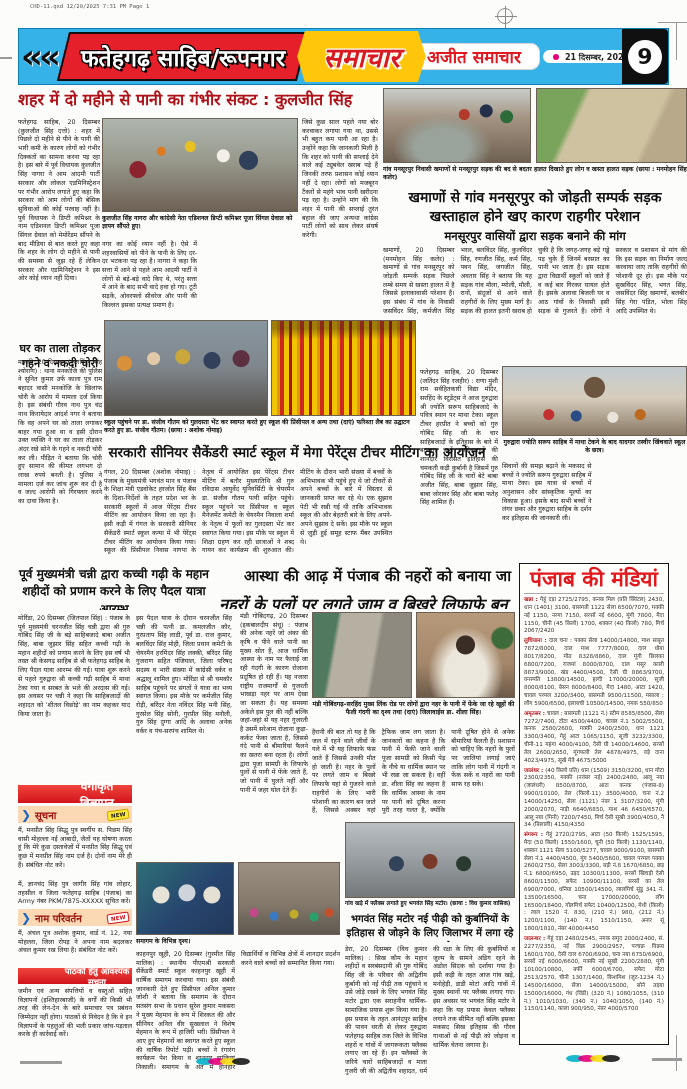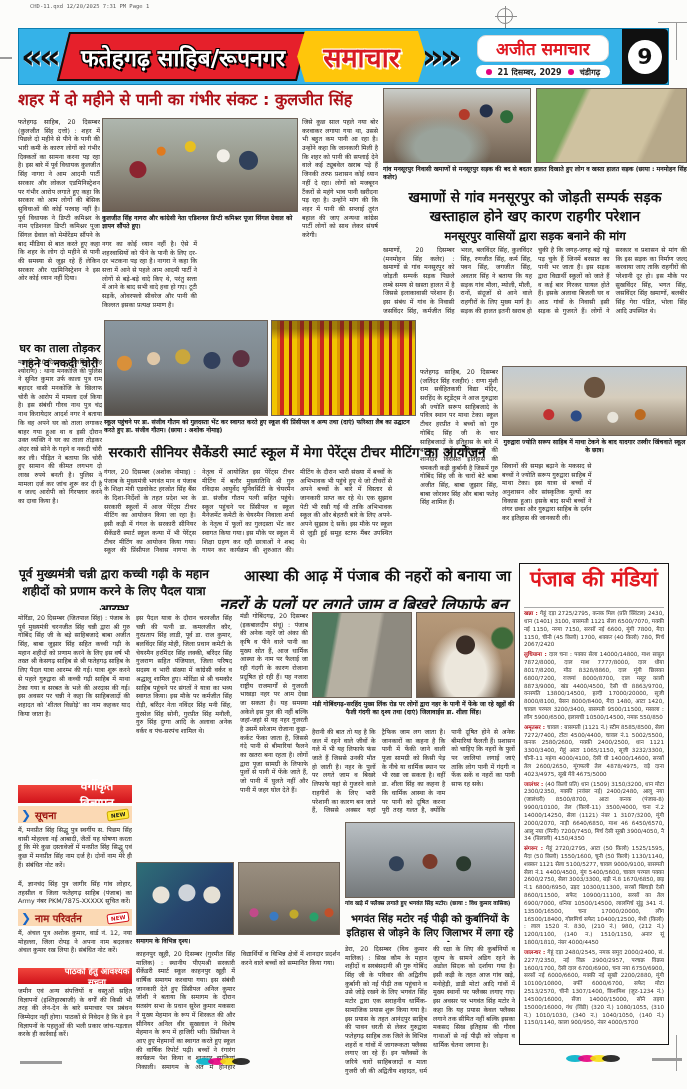--- a/index.html
+++ b/index.html
@@ -14,22 +14,22 @@
   
   .masthead{display:flex;align-items:stretch;background:#35b2e8;border:1px solid #0e7fb0;overflow:hidden;}
   .mh-chev{color:#101010;font-weight:bold;font-size:34px;line-height:54px;padding:0 2px;text-shadow:1px 1px 0 #fff;}
   .mh-region{flex:0 0 auto;display:flex;align-items:center;justify-content:center;background:#e6202b;
              transform:skewX(-14deg);margin:3px 0;border:2px solid #111;padding:0 16px;}
   .mh-region span{transform:skewX(14deg);font-size:23px;font-weight:bold;color:#fff;white-space:nowrap;
              text-shadow:-1px -1px 0 #000,1px -1px 0 #000,-1px 1px 0 #000,2px 2px 0 #000;}
   .mh-arrow{flex:0 0 auto;display:flex;align-items:center;justify-content:center;background:#ffc60b;
             clip-path:polygon(6% 0,94% 0,100% 50%,94% 100%,6% 100%,0 50%);padding:0 26px;margin:2px -6px;}
   .mh-arrow span{font-size:27px;font-weight:bold;color:#d81a22;white-space:nowrap;
-            text-shadow:-1px -1px 0 #fff,1px -1px 0 #fff,-1px 1px 0 #fff,2px 2px 0 #fff;}
-  .mh-right{flex:1;display:flex;flex-direction:column;align-items:center;justify-content:center;gap:3px;min-width:0;}
+            text-shadow:-1px -1px 0 #fff,1px -1px 0 #fff,-1px 1px 0 #fff,2px 2px 0 #fff;font-style:italic;}
+  .mh-right{flex:1;display:flex;flex-direction:row;align-items:center;justify-content:center;gap:3px;min-width:0;}
   .mh-paper{background:#fff;border-radius:9px;padding:1px 18px;font-size:17px;font-weight:bold;color:#e11a22;
             white-space:nowrap;border:1px solid #d8d8d8;}
   .mh-datepill{background:#fff;border-radius:8px;padding:1px 10px;font-size:8px;font-weight:bold;color:#222;
             display:flex;align-items:center;gap:6px;white-space:nowrap;}
   .mh-dot{width:6px;height:6px;border-radius:50%;background:#e6007e;display:inline-block;}
   .mh-pgwrap{flex:0 0 46px;background:#101010;display:flex;align-items:center;justify-content:center;border-radius:0 4px 4px 0;}
   .mh-pg{width:34px;height:34px;border-radius:50%;background:#fff;color:#101010;font-size:22px;font-weight:bold;
          display:flex;align-items:center;justify-content:center;}
   
   .ph{border:1px solid #6d6156;}
@@ -86,21 +86,21 @@
       radial-gradient(circle at 90% 70%, #c2502a 0 4px, transparent 5px),
       linear-gradient(180deg,#9a8f80 0%,#857a6c 55%,#5f584e 100%);}
   .ph-flex{background:
       radial-gradient(circle at 30% 55%, #324258 0 7px, transparent 8px),
       radial-gradient(circle at 50% 52%, #7a3a2a 0 7px, transparent 8px),
       radial-gradient(circle at 70% 55%, #2a3a2e 0 7px, transparent 8px),
       linear-gradient(180deg,#b9bfc3 0%,#9aa0a4 45%,#74787a 100%);}
   
   .mandi{border:1.5px solid #161616;background:#fffefb;padding:3px 4px;}
   .mandi-title{font-size:21px;font-weight:bold;color:#e2181f;text-align:center;line-height:1.15;
-               border-bottom:1px solid #aaa;padding-bottom:16px;margin-bottom:2px;}
+               border-bottom:1px solid #aaa;padding-bottom:2px;margin-bottom:2px;}
   .mandi p{margin:0 0 2px 0;font-size:5.6px;line-height:1.4;text-align:justify;color:#33302c;}
   .mandi b{color:#b5121b;}
   
   .cl-red{background:linear-gradient(180deg,#f0453c,#d1131b);color:#fff;font-weight:bold;text-align:center;
           display:flex;align-items:center;justify-content:center;padding-left:44px;}
   .cl-sub{background:#fbd9b4;color:#9c1410;font-weight:bold;display:flex;align-items:center;gap:4px;padding:0 3px;}
   .cl-chev{color:#1766c8;font-weight:bold;font-size:12px;line-height:1;}
   .cl-new{background:#ffe83a;color:#1a1a1a;font-size:5.5px;font-weight:bold;padding:1px 3px;border-radius:2px;
           transform:rotate(-8deg);margin-left:auto;border:1px solid #c9a800;}
   .cl-new.red{background:#fff;color:#d1131b;border:1px solid #d1131b;}

